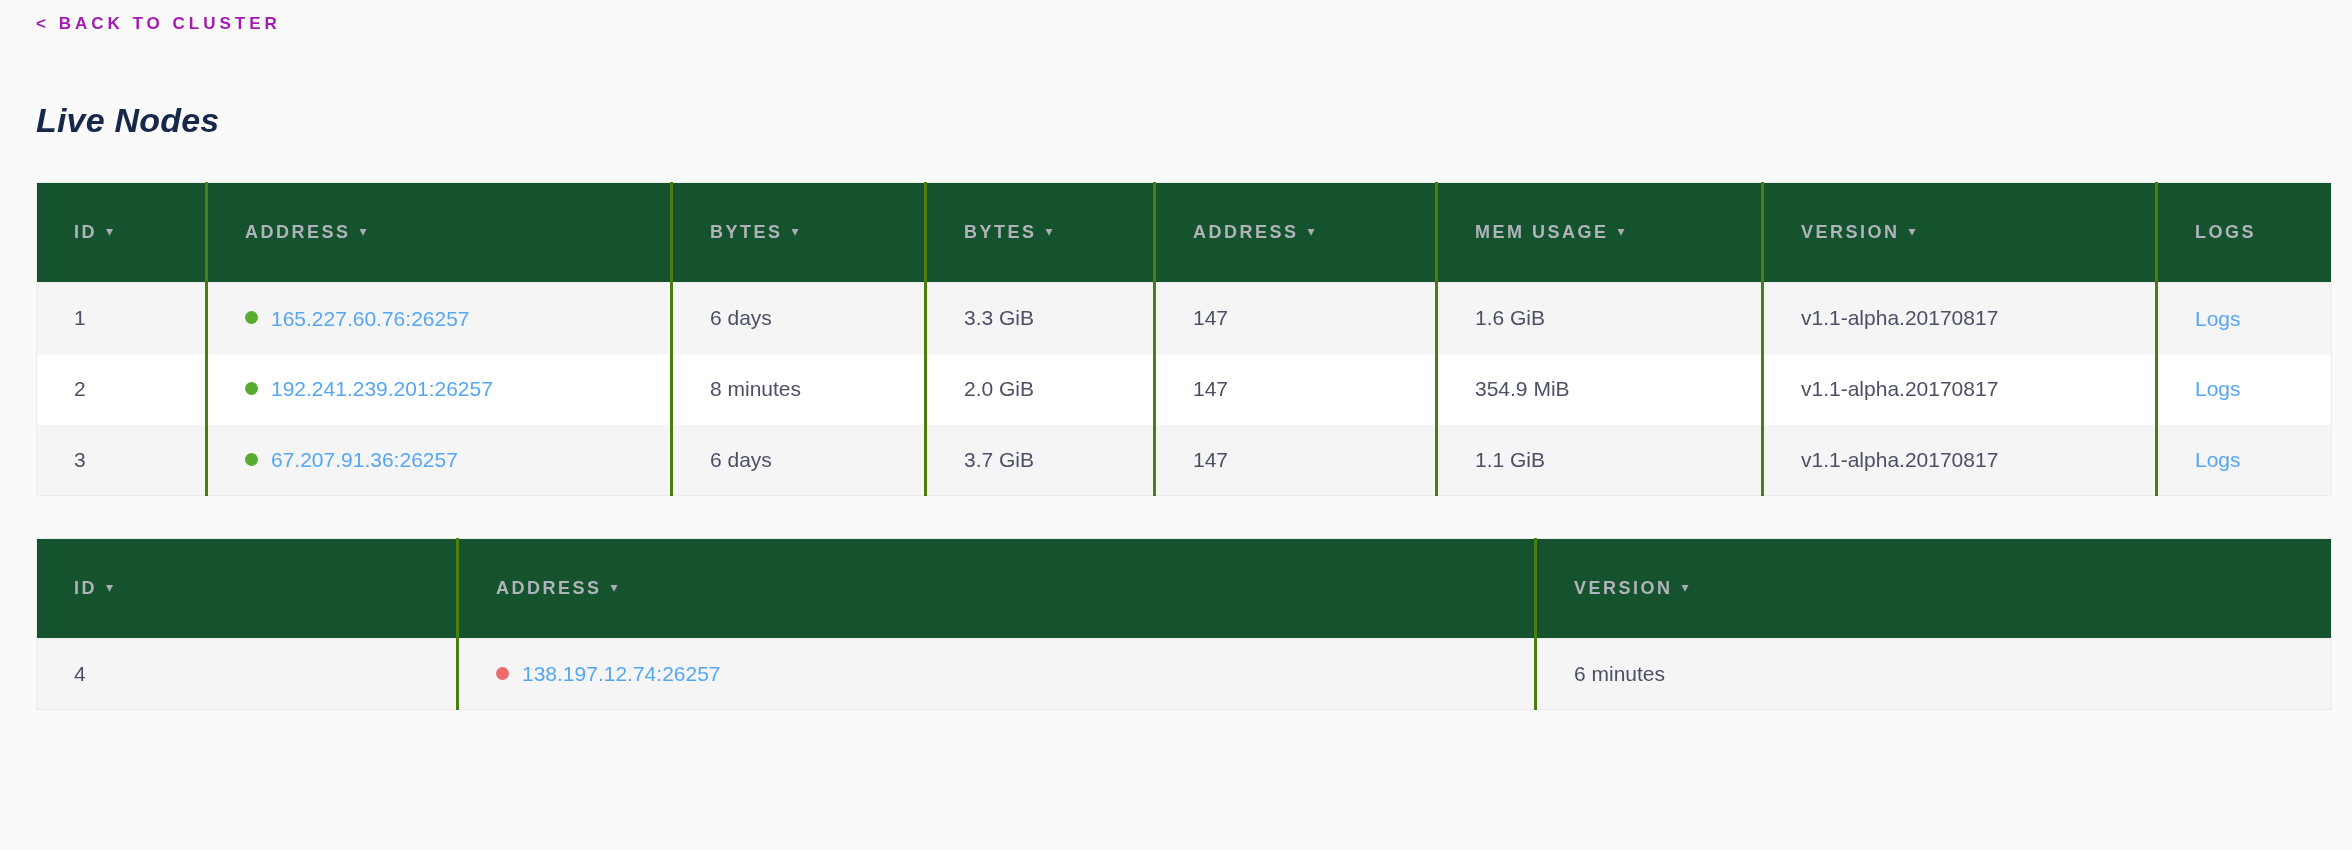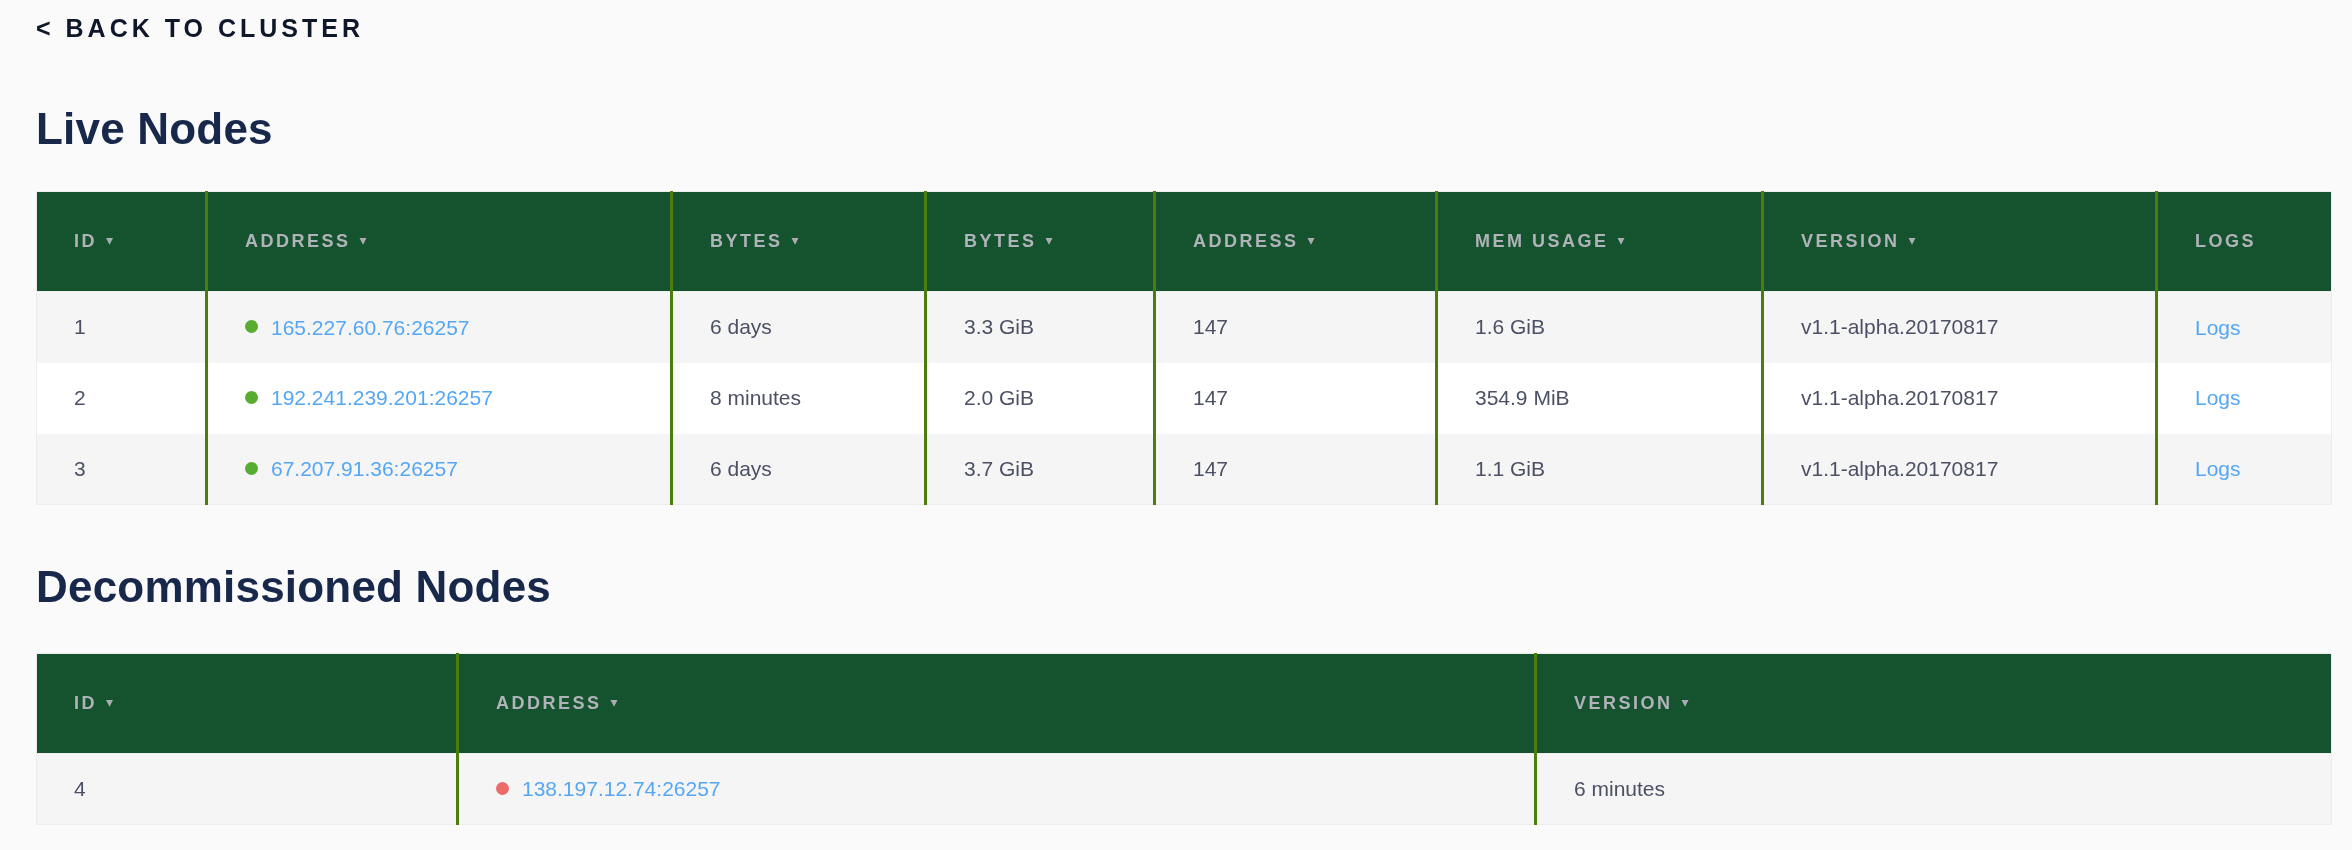--- a/index.html
+++ b/index.html
@@ -8,36 +8,37 @@
     background: #fafafa;
     font-family: "Liberation Sans", "DejaVu Sans", sans-serif;
     color: #4c5065;
     overflow: hidden;
   }
   .page { width: 2352px; height: 850px; padding: 14px 0 0 36px; }
 
   
   .back-link {
     display: inline-block;
-    font-size: 25px;
+    font-size: 17px;
     font-weight: 600;
     letter-spacing: 4px;
-    color: #0f172a;
+    color: #a21caf;
     text-decoration: none;
     cursor: pointer;
   }
 
   
   h2.section-title {
     margin-top: 62px;
-    font-size: 44px;
+    font-size: 34px;
     line-height: 48px;
     font-weight: 700;
     color: #17284a;
     letter-spacing: 0.2px;
+    font-style: italic;
   }
   h2.section-title.second { margin-top: 58px; }
 
   
   table.nodes-table {
     margin-top: 38px;
     width: 2295px;
     table-layout: fixed;
     border-collapse: collapse;
     background: #14532d;
@@ -188,21 +189,20 @@
           <td>v1.1-alpha.20170817</td>
           <td>
             <a class="cell-link">Logs</a>
           </td>
         </tr>
       </tbody>
     </table>
   </section>
 
   <section>
-    <h2 class="section-title second">Decommissioned Nodes</h2>
 
     <table class="nodes-table second">
       <colgroup>
         <col style="width:421px">
           <col style="width:1078px">
           <col style="width:796px">
       </colgroup>
       <thead>
         <tr>
           <th>

